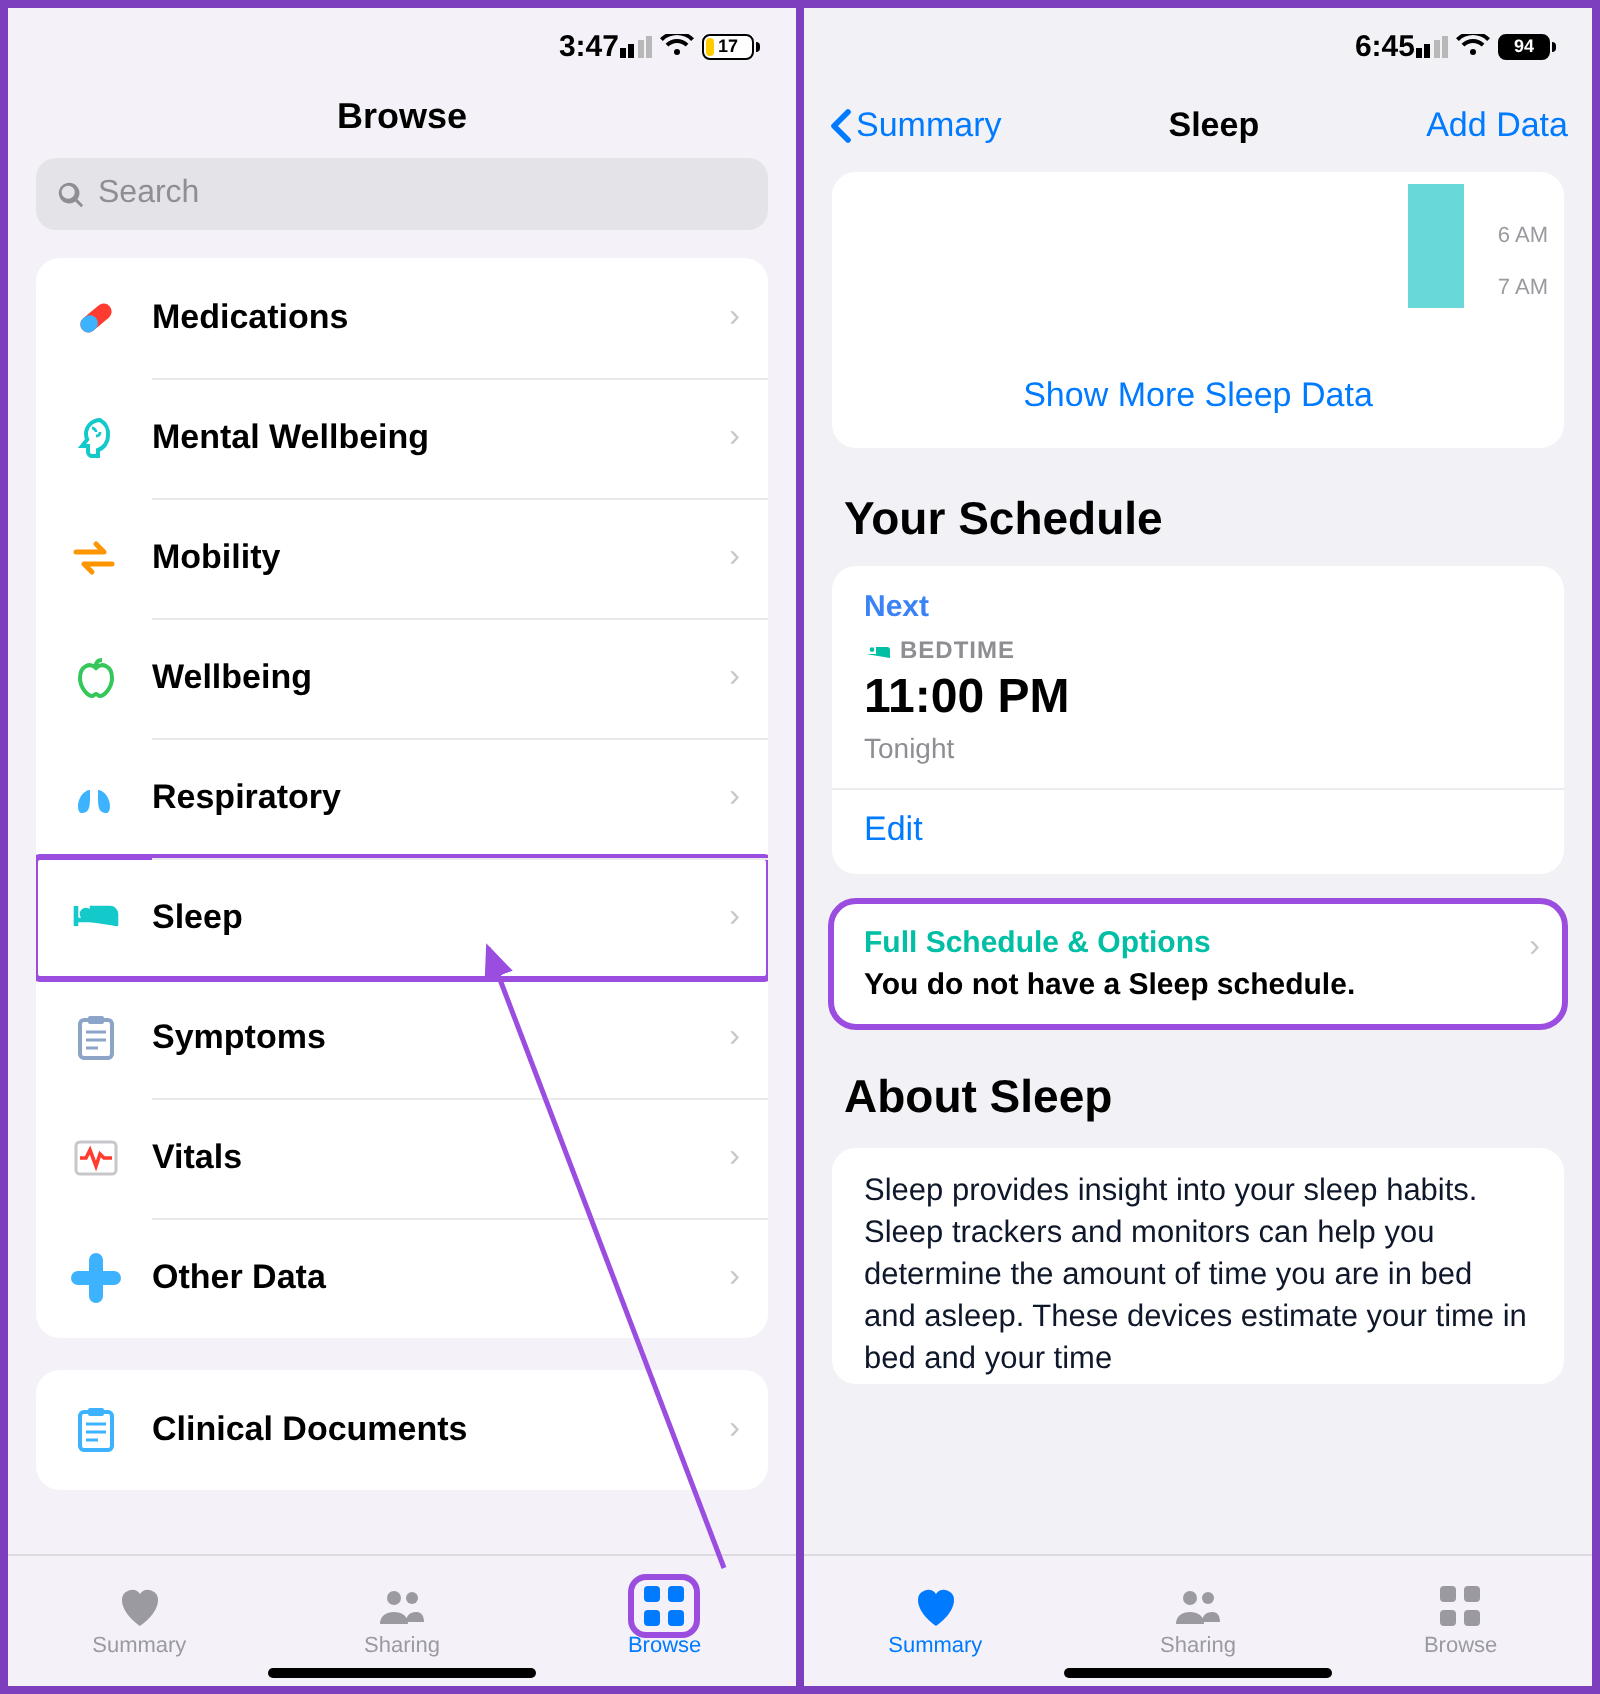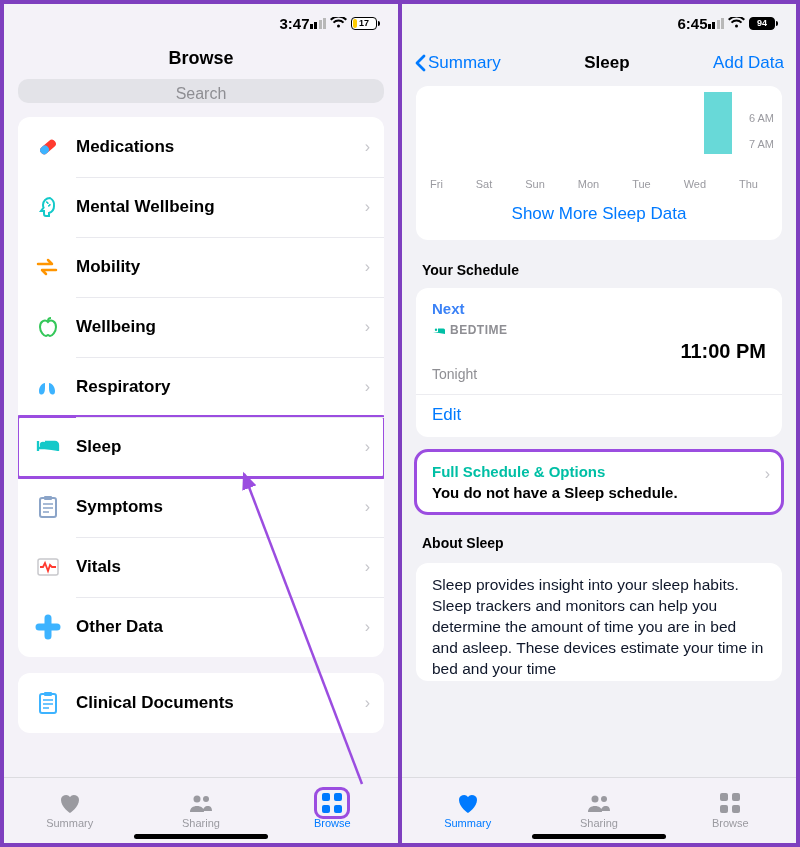--- a/index.html
+++ b/index.html
@@ -17,21 +17,21 @@
   .batt { position: relative; display: inline-flex; align-items: center; }
   .batt-body { width: 26px; height: 13px; border: 1.5px solid #000; border-radius: 4px; position: relative; background: #fff; }
   .batt-body.solid { border-color: #000; background: #000; }
   .batt-fill { position: absolute; left: 1px; top: 1px; bottom: 1px; border-radius: 2px; }
   .batt-label { position: absolute; left: 0; right: 0; text-align: center; font-size: 9px; font-weight: 700; }
   .batt-tip { width: 2px; height: 5px; background: #000; border-radius: 0 2px 2px 0; margin-left: 1px; }
 
   
   .left-title { text-align: center; font-weight: 700; font-size: 18px; padding: 6px 0 10px; }
   .search-wrap { padding: 0 14px 8px; }
-  .search { background: #e3e3e8; border-radius: 10px; height: 24px; display: flex; align-items: center; padding: 0 10px; color: #8e8e93; gap: 6px; flex-direction: column; }
+  .search { background: #e3e3e8; border-radius: 10px; height: 36px; display: flex; align-items: center; padding: 0 10px; color: #8e8e93; gap: 6px; }
   .search svg { fill: #8e8e93; }
   .list { background: #fff; border-radius: 12px; margin: 6px 14px 10px; overflow: hidden; }
   .row { display: flex; align-items: center; height: 60px; padding: 0 14px; position: relative; }
   .row + .row::before { content: ""; position: absolute; left: 58px; right: 0; top: 0; height: 1px; background: #e9e9ee; }
   .row-icon { width: 32px; height: 32px; margin-right: 12px; display: flex; align-items: center; justify-content: center; flex-shrink: 0; }
   .row-label { flex: 1; font-size: 17px; font-weight: 600; color: #000; }
   .chev { color: #c6c6cb; }
   .row.sleep-hi { outline: 3px solid #9b4de0; outline-offset: -1px; border-radius: 2px; position: relative; z-index: 2; }
 
   .tabbar { margin-top: auto; height: 66px; display: flex; background: #f4f2f8; border-top: 1px solid #dcdce0; }
@@ -45,28 +45,28 @@
   .nav { display: flex; align-items: center; justify-content: space-between; padding: 4px 12px 2px; height: 40px; }
   .nav-left { color: #007aff; display: flex; align-items: center; gap: 2px; font-size: 17px; }
   .nav-title { font-weight: 700; font-size: 17px; }
   .nav-right { color: #007aff; font-size: 17px; }
   .chart-card { background: #fff; margin: 4px 14px 0; border-radius: 12px; padding: 6px 8px 12px; }
   .chart-area { position: relative; height: 82px; border-bottom: 0; }
   .chart-days { display: flex; justify-content: space-between; padding: 0 16px 0 6px; font-size: 11px; color: #9a9aa0; margin-top: 4px; }
   .chart-times { position: absolute; right: 0; top: 20px; font-size: 11px; color: #9a9aa0; display: flex; flex-direction: column; gap: 14px; align-items: flex-start; }
   .chart-bar { position: absolute; background: #68d9d8; width: 28px; }
   .show-more { color: #007aff; text-align: center; font-size: 17px; padding: 14px 0 4px; }
-  .section-title { font-weight: 700; font-size: 14px; padding: 22px 20px 8px; }
+  .section-title { font-weight: 700; font-size: 23px; padding: 22px 20px 8px; }
   .sched-card { background: #fff; margin: 2px 14px 0; border-radius: 12px; padding: 12px 16px; }
   .sched-next { color: #3b82f6; font-size: 15px; font-weight: 600; }
   .sched-cols { display: flex; margin-top: 6px; }
   .sched-col { flex: 1; }
   .sched-sub { color: #8e8e93; font-size: 12px; font-weight: 700; letter-spacing: 0.5px; display: flex; align-items: center; gap: 4px; }
   .sched-sub svg { flex-shrink: 0; }
-  .sched-time { font-size: 20px; font-weight: 700; margin-top: 3px; text-align: right; }
+  .sched-time { font-size: 24px; font-weight: 700; margin-top: 3px; }
   .sched-day { color: #8e8e93; font-size: 14px; margin-top: 3px; }
   .sched-sep { height: 1px; background: #ececf0; margin: 12px -16px 10px; }
   .sched-edit { color: #007aff; font-size: 17px; }
   .full-card { background: #fff; margin: 14px 14px 0; border-radius: 12px; padding: 12px 16px; outline: 3px solid #9b4de0; outline-offset: -1px; display: block; position: relative; }
   .full-title { color: #00bfa5; font-weight: 700; font-size: 15px; }
   .full-sub { color: #000; font-weight: 600; font-size: 15px; margin-top: 4px; }
   .full-card .chev { position: absolute; right: 12px; top: 14px; }
   .about-card { background: #fff; margin: 4px 14px 0; border-radius: 12px; padding: 12px 16px 0; height: 118px; overflow: hidden; }
   .about-text { font-size: 15.5px; line-height: 1.35; color: #0f172a; }
 
@@ -298,29 +298,20 @@
     <span class="nav-right">Add Data</span>
   </div>
 
   <div class="chart-card">
     <div class="chart-area">
       <div class="chart-bar" style="right:42px;top:0;height:62px"></div>
       <div class="chart-times">
         <span>6 AM</span>
         <span>7 AM</span>
       </div>
-    </div>
-    <div class="chart-days">
-      <span>Fri</span>
-      <span>Sat</span>
-      <span>Sun</span>
-      <span>Mon</span>
-      <span>Tue</span>
-      <span>Wed</span>
-      <span>Thu</span>
     </div>
     <div class="show-more">Show More Sleep Data</div>
   </div>
 
   <div class="section-title">Your Schedule</div>
 
   <div class="sched-card">
     <div class="sched-next">Next</div>
     <div class="sched-cols">
       <div class="sched-col">

